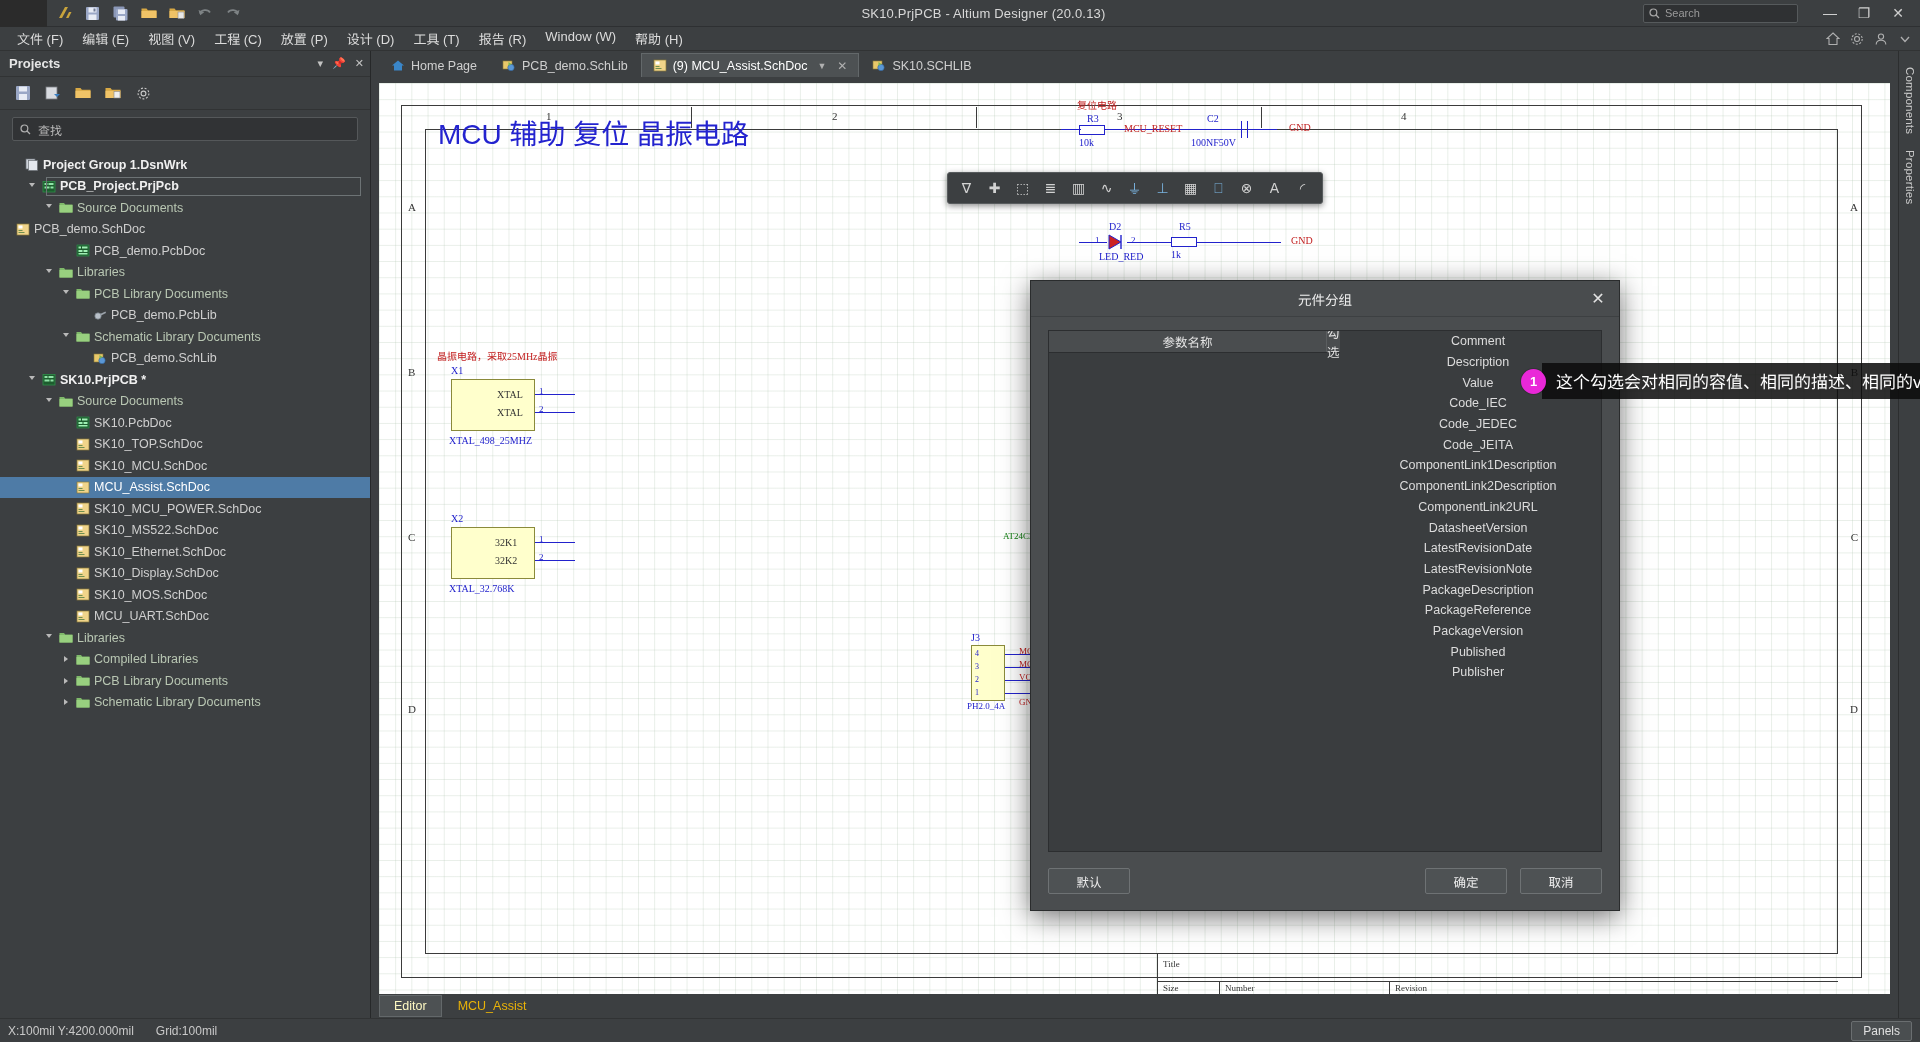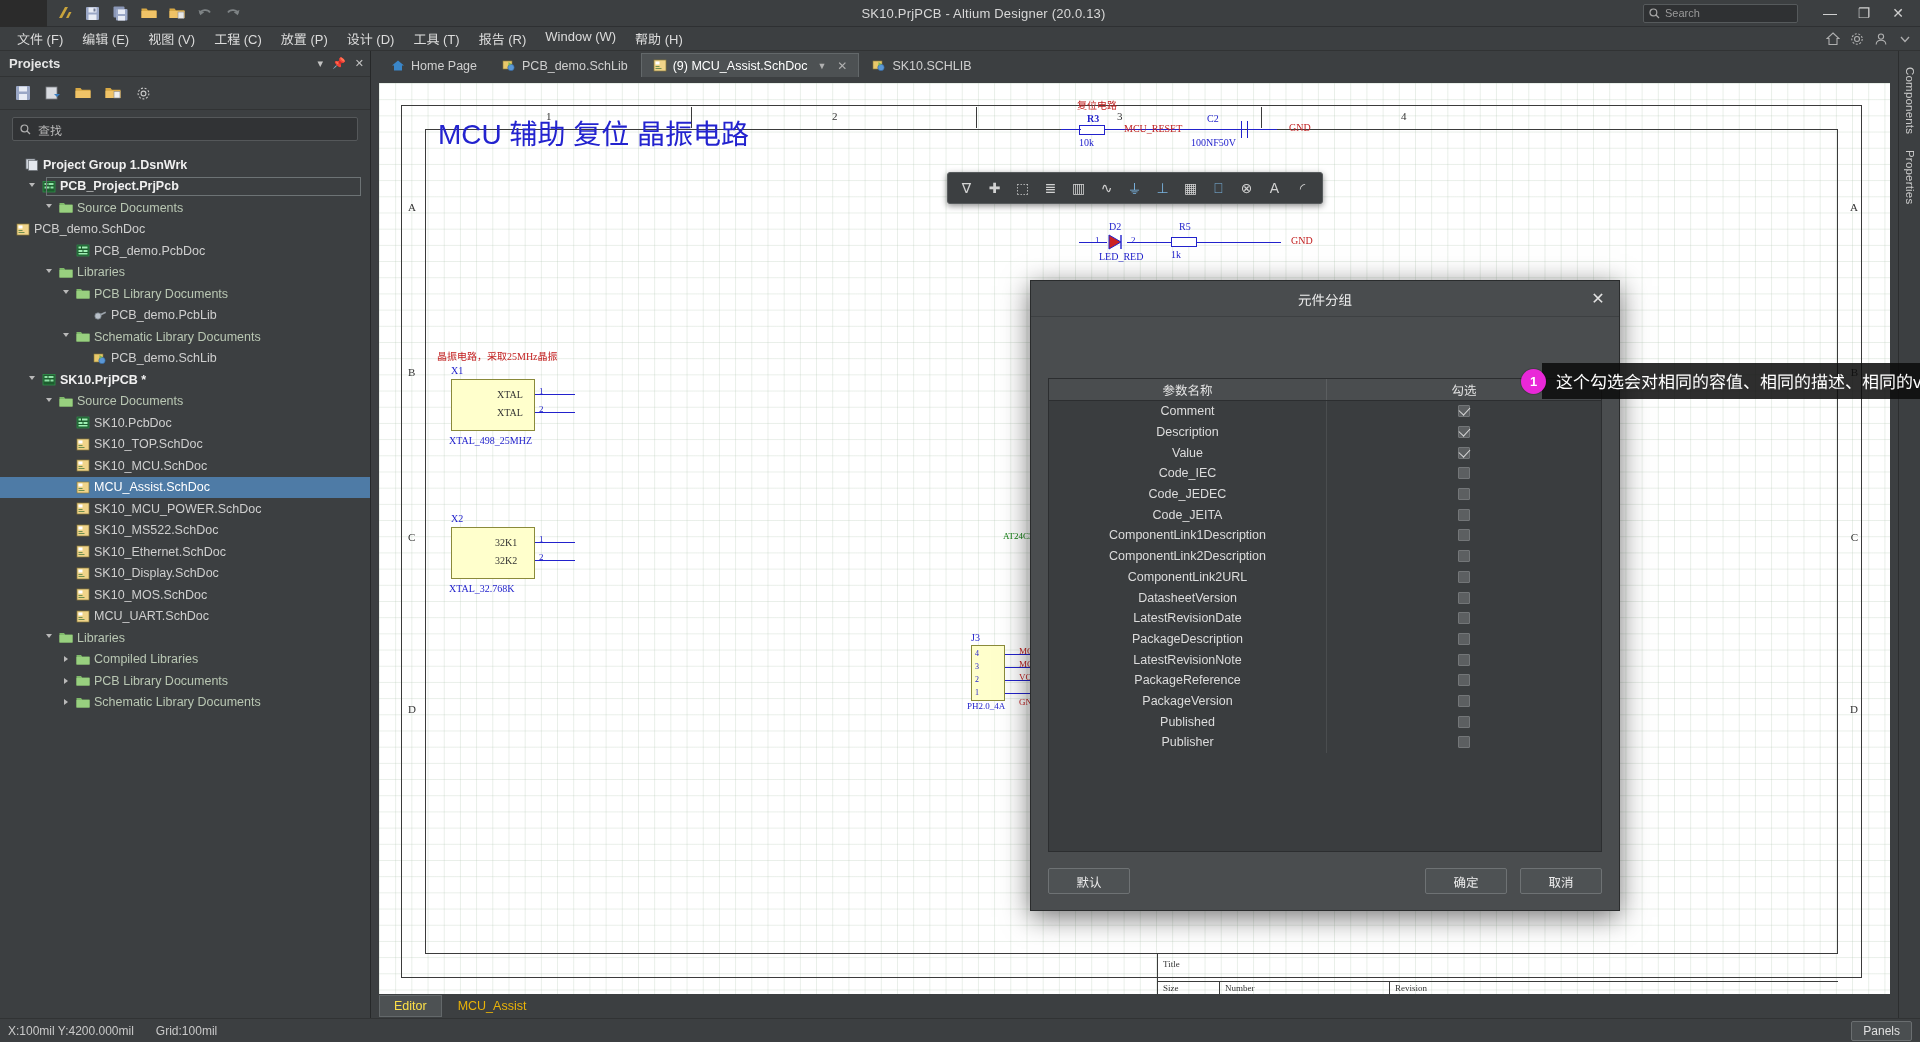--- a/index.html
+++ b/index.html
@@ -129,21 +129,21 @@
   .wireH{ height:1.4px; } .wireV{ width:1.4px; }
   .part{
     position:absolute; background:#ffffcc; border:1px solid #8a8a3a;
     font-family:"Liberation Serif",serif; font-size:11px; color:#333;
   }
   .res{ position:absolute; width:26px; height:10px; border:1.3px solid #2222cc; background:#fff; }
 
   
   .btmtabs{ height:24px; background:#3c3f41; display:flex; align-items:center; padding-left:8px; gap:2px; flex:0 0 24px; }
   .btab{ padding:3px 14px; font-size:12.5px; color:#eab308; cursor:pointer; }
-  .btab.active{ background:#4d5153; color:#fde047; border:1px solid #63686a; }
+  .btab.active{ background:#4d5153; color:#fef9c3; border:1px solid #63686a; }
   .statusbar{
     height:24px; background:#3c3f41; border-top:1px solid #313334; display:flex;
     align-items:center; padding:0 8px; font-size:12px; color:#c9c9c9; gap:22px; flex:0 0 24px;
   }
   .status-right{ margin-left:auto; display:flex; align-items:center; }
   .panels-btn{
     border:1px solid #6a6e70; background:#4a4e50; padding:2px 11px; font-size:12px;
     color:#e0e0e0; cursor:pointer; border-radius:2px;
   }
 
@@ -172,21 +172,21 @@
     height:36px; background:#494c4e; display:flex; align-items:center; position:relative; flex:0 0 36px;
     border-bottom:1px solid #3d4042;
   }
   .modal-title{ position:absolute; left:0; right:0; text-align:center; font-size:13.5px; color:#ededed; }
   .modal-close{
     margin-left:auto; margin-right:10px; width:22px; height:22px; display:flex; align-items:center;
     justify-content:center; color:#e2e2e2; font-size:16px; cursor:pointer; z-index:2; line-height:1;
   }
   .modal-body{ flex:1; padding:13px 17px 0 17px; min-height:0; display:flex; flex-direction:column; }
   .tablewrap{
-    flex:1; background:#3a3d3f; border:1px solid #2c2e30; overflow:hidden; display:flex; flex-direction:column;margin-top:48px;
+    flex:1; background:#3a3d3f; border:1px solid #2c2e30; overflow:hidden; display:flex; flex-direction:row;
   }
   .tablehead{ display:flex; height:22px; background:#4a4d4f; border-bottom:1px solid #2c2e30; flex:0 0 22px; }
   .th{
     display:flex; align-items:center; justify-content:center;
     font-size:12.5px; color:#e4e4e4; border-right:1px solid #5b5e60;
   }
   .th.c1{ flex:0 0 278px; }
   .th.c2{ flex:1; border-right:none; }
   .tbody{ flex:1; overflow:hidden; }
   .trow{ display:flex; height:20.7px; align-items:center; }
@@ -763,21 +763,21 @@
           <div class="rowlbl" style="right:32px;top:283px;">B</div>
           <div class="rowlbl" style="left:29px;top:448px;">C</div>
           <div class="rowlbl" style="right:32px;top:448px;">C</div>
           <div class="rowlbl" style="left:29px;top:620px;">D</div>
           <div class="rowlbl" style="right:32px;top:620px;">D</div>
 
           <div class="schtitle">MCU 辅助 复位 晶振电路</div>
 
           <div id="canvas-annots"></div>
 
-          <div class="cn blu" style="left:708px;top:30px;font-size:10px;font-weight:bold;">R3</div>
+          <div class="cn blu" style="left:708px;top:30px;font-size:10px;">R3</div>
           <div class="res" style="left:700px;top:42px;"></div>
           <div class="cn blu" style="left:700px;top:54px;font-size:10px;">10k</div>
           <div class="wire wireH" style="left:682px;top:46px;width:20px;"></div>
           <div class="wire wireH" style="left:726px;top:46px;width:140px;"></div>
           <div class="cn red" style="left:745px;top:40px;font-size:10px;">MCU_RESET</div>
           <div class="cn blu" style="left:828px;top:30px;font-size:10px;">C2</div>
           <div class="cn blu" style="left:812px;top:54px;font-size:10px;">100NF50V</div>
           <div class="wire wireV" style="left:862px;top:38px;height:17px;"></div>
           <div class="wire wireV" style="left:868px;top:38px;height:17px;"></div>
           <div class="wire wireH" style="left:868px;top:46px;width:30px;"></div>
@@ -980,27 +980,27 @@
                       <div class="cbx"></div>
                     </div>
                   </div>
                   <div class="trow">
                     <div class="td1">LatestRevisionDate</div>
                     <div class="td2">
                       <div class="cbx"></div>
                     </div>
                   </div>
                   <div class="trow">
+                    <div class="td1">LatestRevisionNote</div>
+                    <div class="td2">
+                      <div class="cbx"></div>
+                    </div>
+                  </div>
+                  <div class="trow">
                     <div class="td1">PackageDescription</div>
-                    <div class="td2">
-                      <div class="cbx"></div>
-                    </div>
-                  </div>
-                  <div class="trow">
-                    <div class="td1">LatestRevisionNote</div>
                     <div class="td2">
                       <div class="cbx"></div>
                     </div>
                   </div>
                   <div class="trow">
                     <div class="td1">PackageReference</div>
                     <div class="td2">
                       <div class="cbx"></div>
                     </div>
                   </div>

